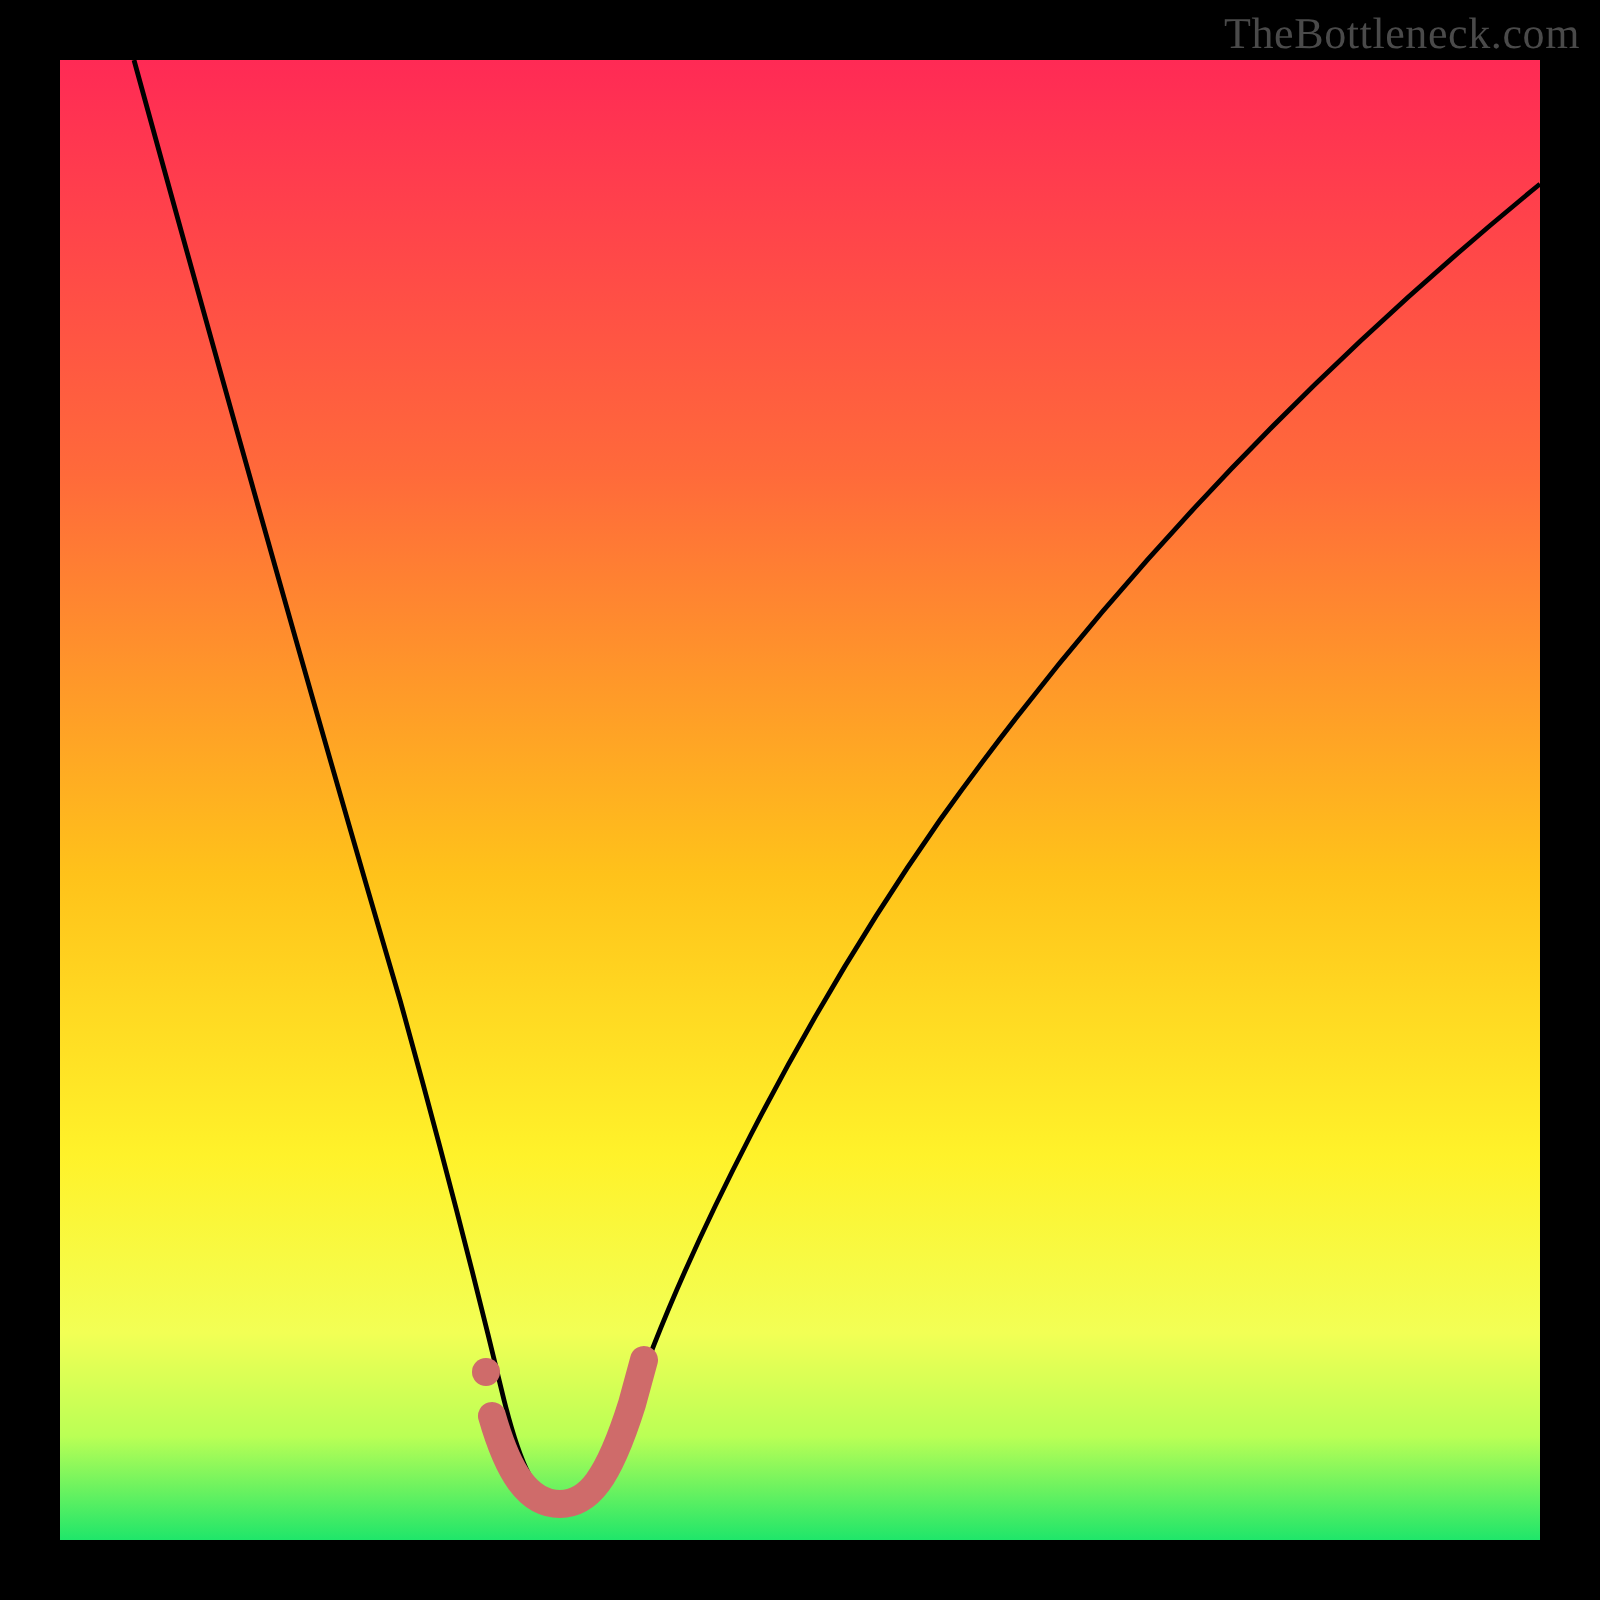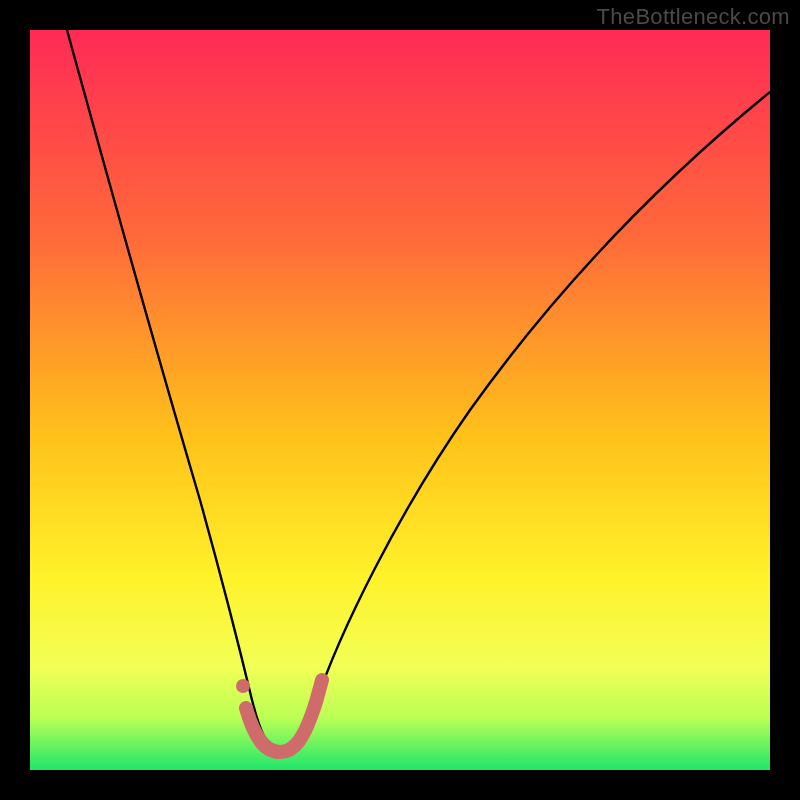--- a/index.html
+++ b/index.html
@@ -23,21 +23,21 @@
     left: 0;
     top: 0;
     width: 740px;
     height: 740px;
     display: block;
   }
   .watermark {
     position: absolute;
     top: 4px;
     right: 10px;
-    font-family: Liberation Sans, sans-serif;
+    font-family: Liberation Serif, serif;
     font-size: 22px;
     color: #4a4a4a;
     letter-spacing: 0.3px;
     user-select: none;
   }
 </style>
 </head>
 <body>
 
 <div class="frame">

